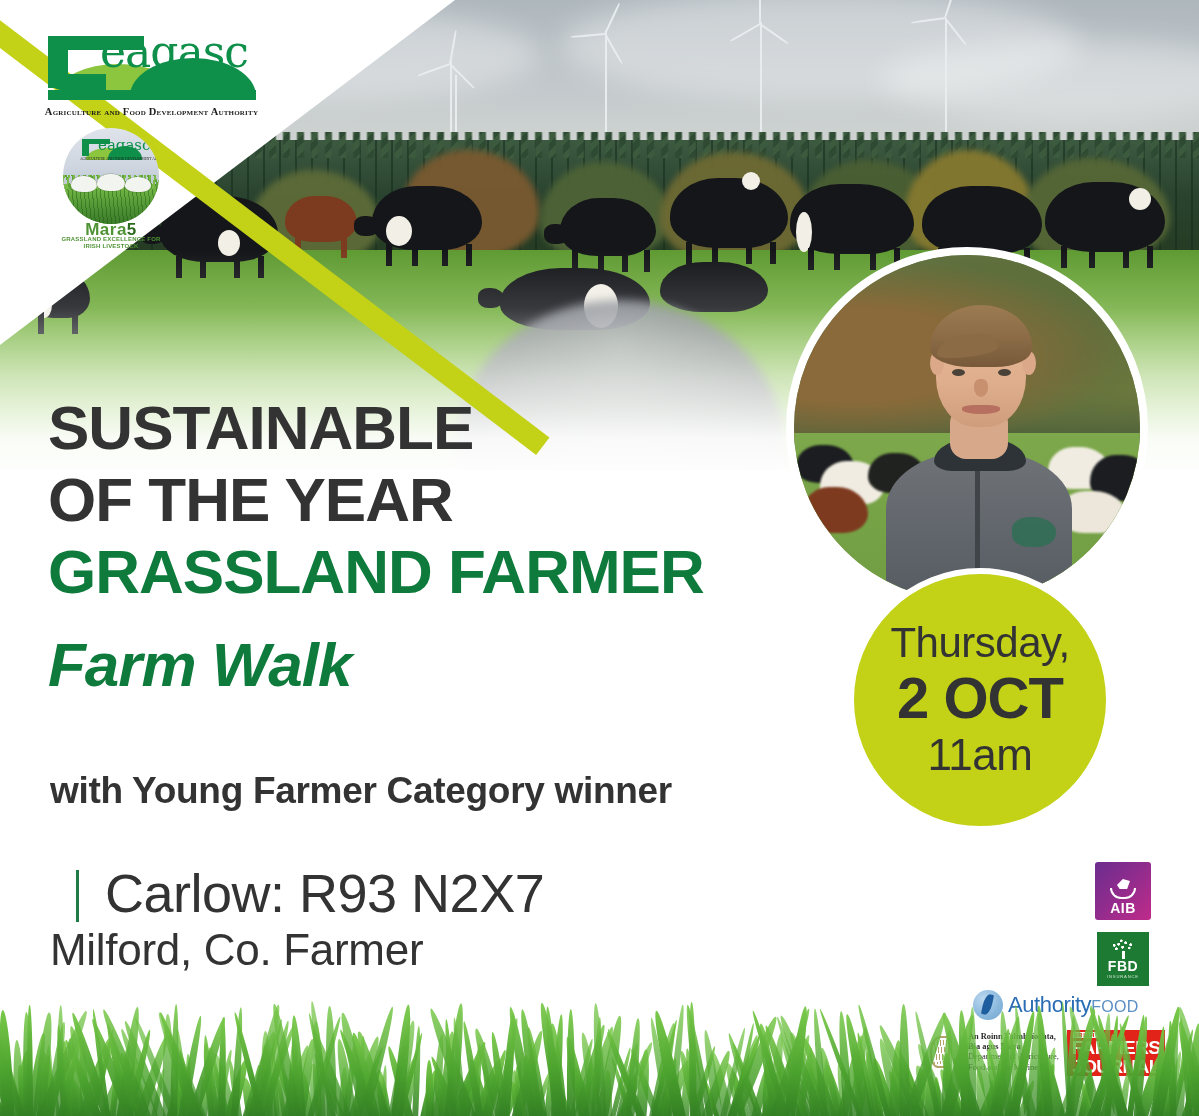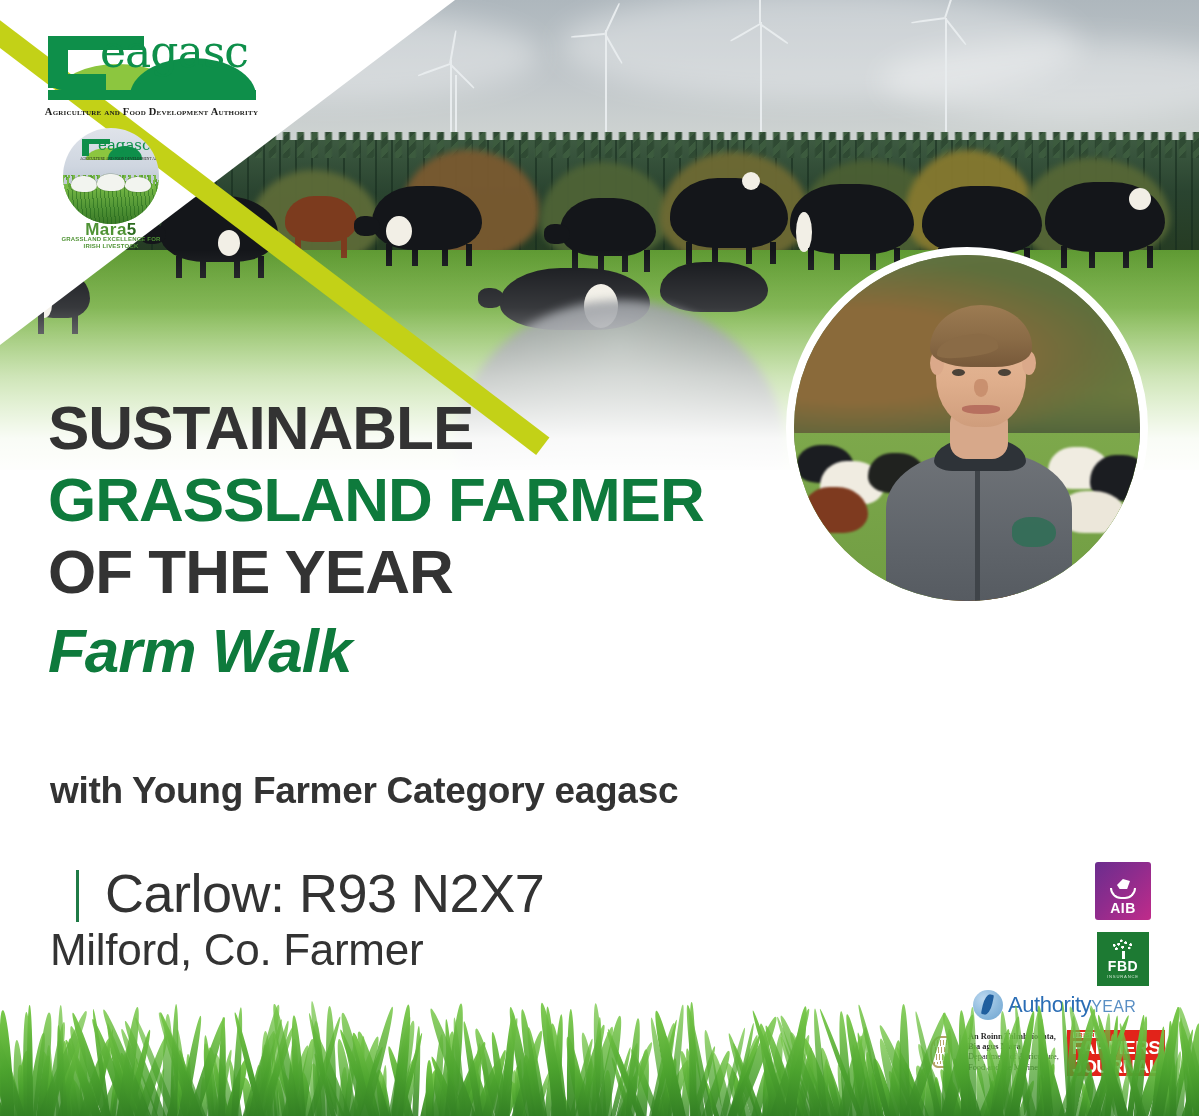--- a/index.html
+++ b/index.html
@@ -403,20 +403,21 @@
   .hl-line.green { color: #0E7A3C; }
   .hl-italic {
     font-family: "Liberation Sans", sans-serif;
     font-style: italic;
     font-weight: bold;
     font-size: 62px;
     line-height: 86px;
     color: #0E7A3C;
     letter-spacing: -1px;
     white-space: nowrap;
+    margin-top: 14px;
   }
   .subline {
     position: absolute;
     left: 50px; top: 770px;
     font-family: "Liberation Sans", sans-serif;
     font-weight: bold;
     font-size: 37px;
     color: #333333;
     letter-spacing: -.3px;
     white-space: nowrap;
@@ -816,33 +817,38 @@
     <div class="pt-brow" style="left:200px;"></div>
     <div class="pt-eye" style="left:158px;"></div>
     <div class="pt-eye" style="left:204px;"></div>
     <div class="pt-nose"></div>
     <div class="pt-mouth"></div>
     <div class="pt-hair"></div>
   </div>
 
   <div class="headline">
     <div class="hl-line">SUSTAINABLE</div>
+    <div class="hl-line">OF THE YEAR</div>
     <div class="hl-line green">GRASSLAND FARMER</div>
-    <div class="hl-line">OF THE YEAR</div>
     <div class="hl-italic">Farm Walk</div>
   </div>
 
-  <div class="subline">with Young Farmer Category eagasc</div>
+  <div class="subline">with Young Farmer Category winner</div>
 
   <div class="presenter">
     <div class="pr-divider"></div>
     <div class="pr-eircode">Carlow: R93 N2X7</div>
   </div>
   <div class="pr-location">Milford, Co. Farmer</div>
 
+  <div class="date-badge">
+    <div class="db-day">Thursday,</div>
+    <div class="db-date">2 OCT</div>
+    <div class="db-time">11am</div>
+  </div>
 
   <div class="br-stripe"></div>
 
   <div class="grass-strip">
 
   <div class="blade" style="left: -4.58161px; width: 7.9px; height: 74.7px; transform: rotate(-15.3deg); opacity: 0.97; z-index: 75;"></div>
       <div class="blade" style="left: -9.16259px; width: 5.7px; height: 53.7px; transform: rotate(8.8deg); opacity: 0.95; z-index: 54;"></div>
       <div class="blade" style="left: 5.97e-05px; width: 8.3px; height: 81.5px; transform: rotate(-20.8deg); opacity: 0.99; z-index: 82;"></div>
       <div class="blade" style="left: 2.69644px; width: 11.6px; height: 111.9px; transform: rotate(-3.2deg); opacity: 1; z-index: 112;"></div>
       <div class="blade" style="left: 1.00052px; width: 8.5px; height: 105.6px; transform: rotate(-1.4deg); opacity: 0.88; z-index: 106;"></div>
@@ -1224,21 +1230,21 @@
         <div class="crown"></div>
         <div class="trunk"></div>
       </div>
       <div class="fbd-txt">FBD</div>
       <div class="fbd-sub">INSURANCE</div>
     </div>
 
     <div class="grassland-agro">
       <div class="ga-mark"></div>
       <div class="ga-text">
-        <span>Authority</span><span class="agro">YEAR</span>
+        <span>Authority</span><span class="agro">FOOD</span>
       </div>
     </div>
 
     <div class="dafm">
       <div class="dafm-harp">
         <div class="frame"></div>
         <div class="strings"></div>
       </div>
       <div class="dafm-rule"></div>
       <div class="dafm-text">

